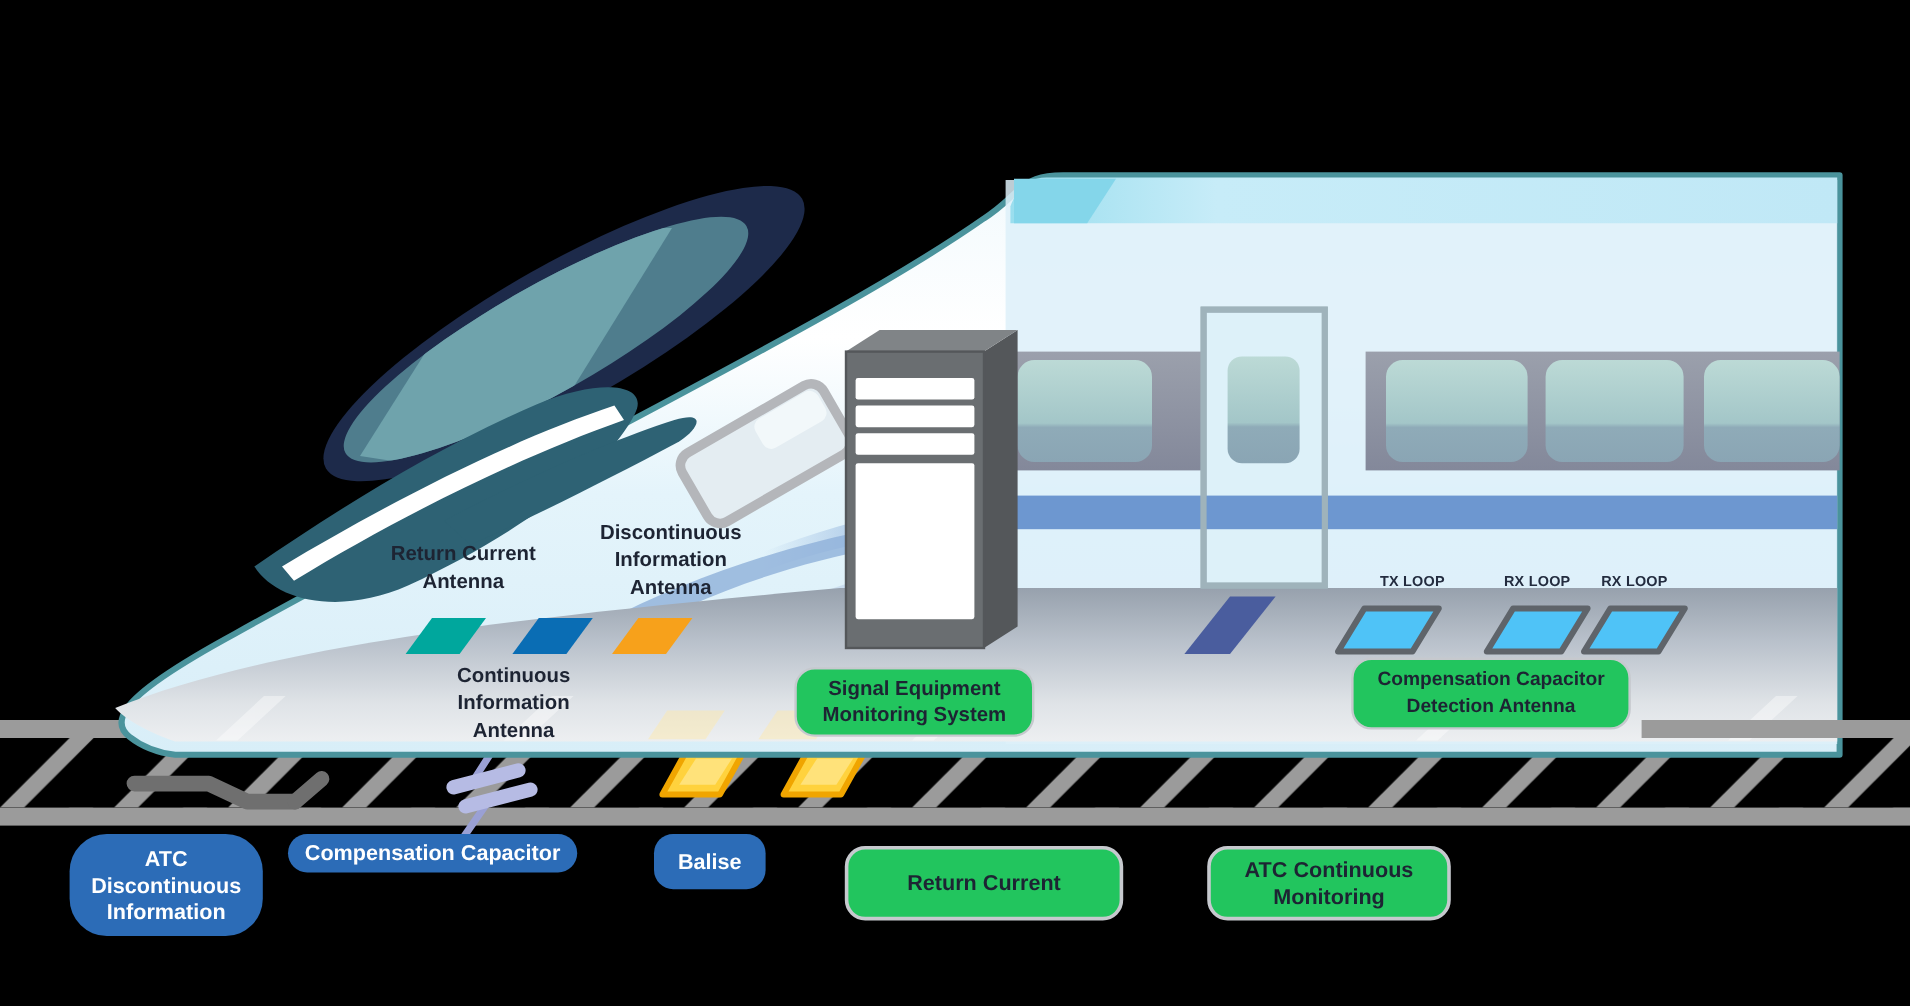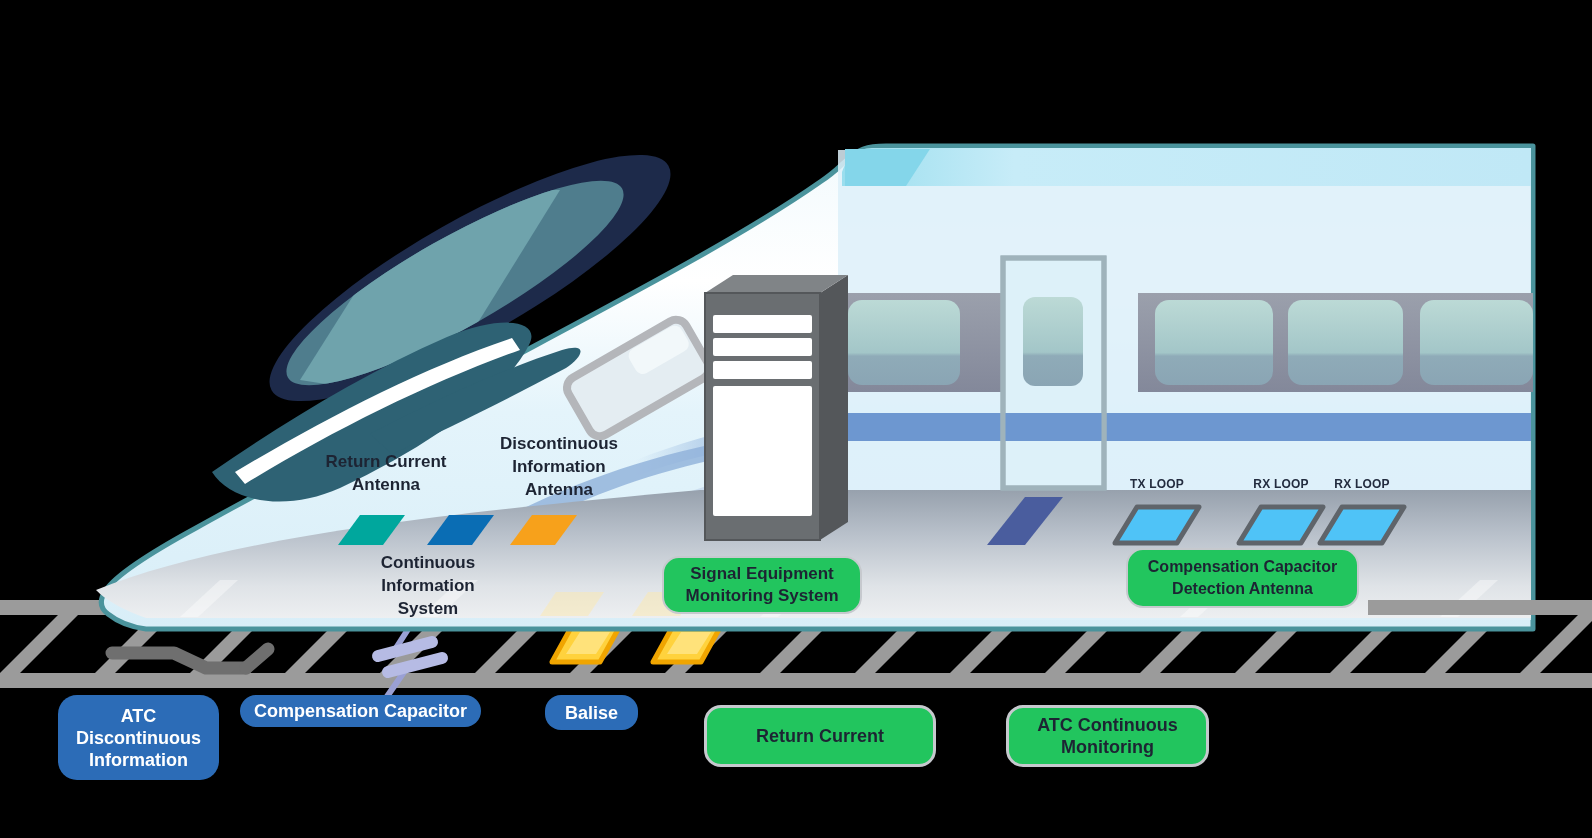--- a/index.html
+++ b/index.html
@@ -186,39 +186,39 @@
 
 <div class="lbl" style="left:286px;top:450px;width:200px;">Return Current
 Antenna</div>
 
 <div class="lbl" style="left:459px;top:432px;width:200px;">Discontinuous
 Information
 Antenna</div>
 
 <div class="lbl" style="left:328px;top:551px;width:200px;">Continuous
 Information
-System</div>
-
-<div class="loop-lbl" style="left:1107px;top:477px;width:100px;">TX LOOP</div>
+Antenna</div>
+
+<div class="loop-lbl" style="left:1107px;top:477px;width:100px;padding-left:20px;">TX LOOP</div>
 <div class="loop-lbl" style="left:1231px;top:477px;width:100px;">RX LOOP</div>
 <div class="loop-lbl" style="left:1312px;top:477px;width:100px;">RX LOOP</div>
 
 <div class="white-box" style="left:662px;top:556px;width:200px;height:58px;border-width:2px;">Signal Equipment
 Monitoring System</div>
 
 
 <div class="white-box" style="left:1126px;top:548px;width:233px;height:60px;border-width:2px;font-size:16px;">Compensation Capacitor
 Detection Antenna</div>
 
-<div class="blue-pill" style="left:58px;top:695px;width:161px;height:85px;border-radius:19px;">ATC
+<div class="blue-pill" style="left:58px;top:695px;width:161px;height:85px;border-radius:31px;">ATC
 Discontinuous
 Information</div>
 
 <div class="blue-pill" style="left:240px;top:695px;width:241px;height:32px;">Compensation Capacitor</div>
 
-<div class="blue-pill" style="left:545px;top:695px;width:93px;height:35px;">Balise</div>
+<div class="blue-pill" style="left:545px;top:695px;width:93px;height:46px;">Balise</div>
 
 <div class="white-box" style="left:704px;top:705px;width:232px;height:62px;font-size:18px;">Return Current</div>
 
 <div class="white-box" style="left:1006px;top:705px;width:203px;height:62px;font-size:18px;">ATC Continuous
 Monitoring</div>
 
 </div>
 
 </body></html>

